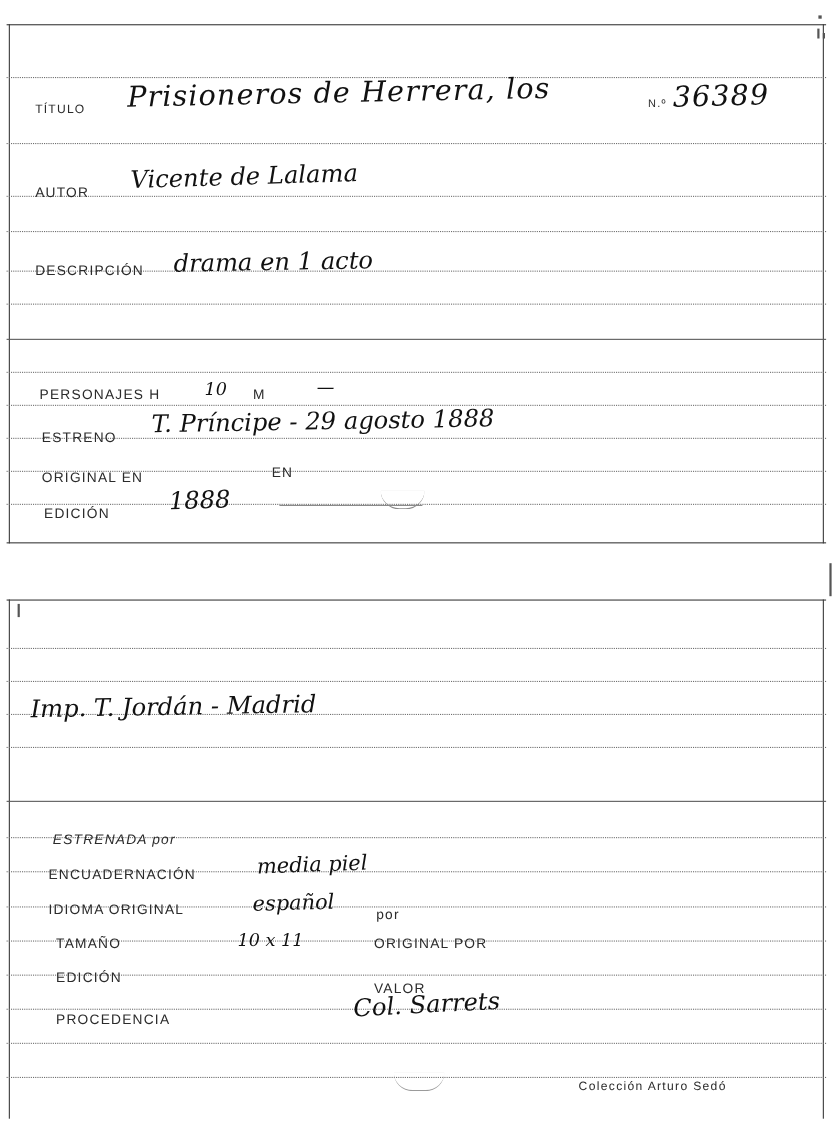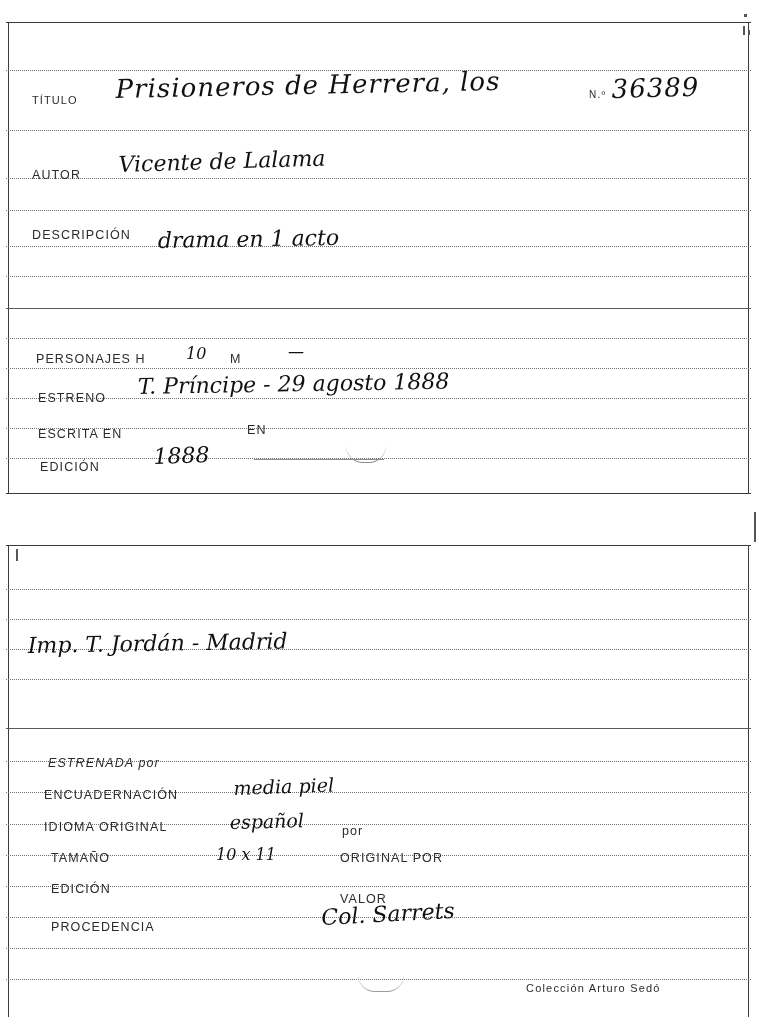--- a/index.html
+++ b/index.html
@@ -144,32 +144,32 @@
 
     <span class="plabel" style="left:26px; top:72px; font-size:11px;">TÍTULO</span>
     <span class="hand hw-title" style="left:110px; top:52px; transform:rotate(-1.2deg);">Prisioneros de Herrera, los</span>
 
     <span class="plabel tiny" style="left:583px; top:67px;">N.º</span>
     <span class="hand hw-title" style="left:606px; top:52px; transform:rotate(-1.5deg);">36389</span>
 
     <span class="plabel" style="left:26px; top:146px;">AUTOR</span>
     <span class="hand hw-lg" style="left:113px; top:130px; transform:rotate(-1.8deg);">Vicente de Lalama</span>
 
-    <span class="plabel" style="left:26px; top:206px;">DESCRIPCIÓN</span>
+    <span class="plabel" style="left:26px; top:217px;">DESCRIPCIÓN</span>
     <span class="hand hw-lg" style="left:152px; top:206px; transform:rotate(-1deg);">drama en 1 acto</span>
 
     <span class="plabel" style="left:30px; top:330px;">PERSONAJES H</span>
     <span class="hand hw-sm" style="left:180px; top:322px;text-align:center;">10</span>
     <span class="plabel" style="left:224px; top:330px;">M</span>
     <span class="hand hw-sm" style="left:282px; top:320px;">—</span>
 
     <span class="plabel" style="left:32px; top:369px;">ESTRENO</span>
     <span class="hand hw-lg" style="left:132px; top:352px; transform:rotate(-1deg);">T. Príncipe - 29 agosto 1888</span>
 
-    <span class="plabel" style="left:32px; top:405px;">ESCRITA EN</span>
+    <span class="plabel" style="left:32px; top:405px;">ORIGINAL EN</span>
     <span class="plabel" style="left:241px; top:401px;">EN</span>
 
     <span class="plabel" style="left:34px; top:438px;">EDICIÓN</span>
     <span class="hand hw-lg" style="left:148px; top:422px; transform:rotate(-2deg);">1888</span>
 
     <div style="position:absolute; left:248px; top:437px; width:130px; height:1px; background:#8a8a8a;"></div>
     <div style="position:absolute; left:340px; top:424px; width:40px; height:16px; border-bottom:1px solid #8a8a8a; border-radius:0 0 40px 40px;"></div>
 
     <div class="speck" style="left:737px; top:4px; width:2px; height:9px;"></div>
     <div class="speck" style="left:742px; top:8px; width:2px; height:5px;"></div>

